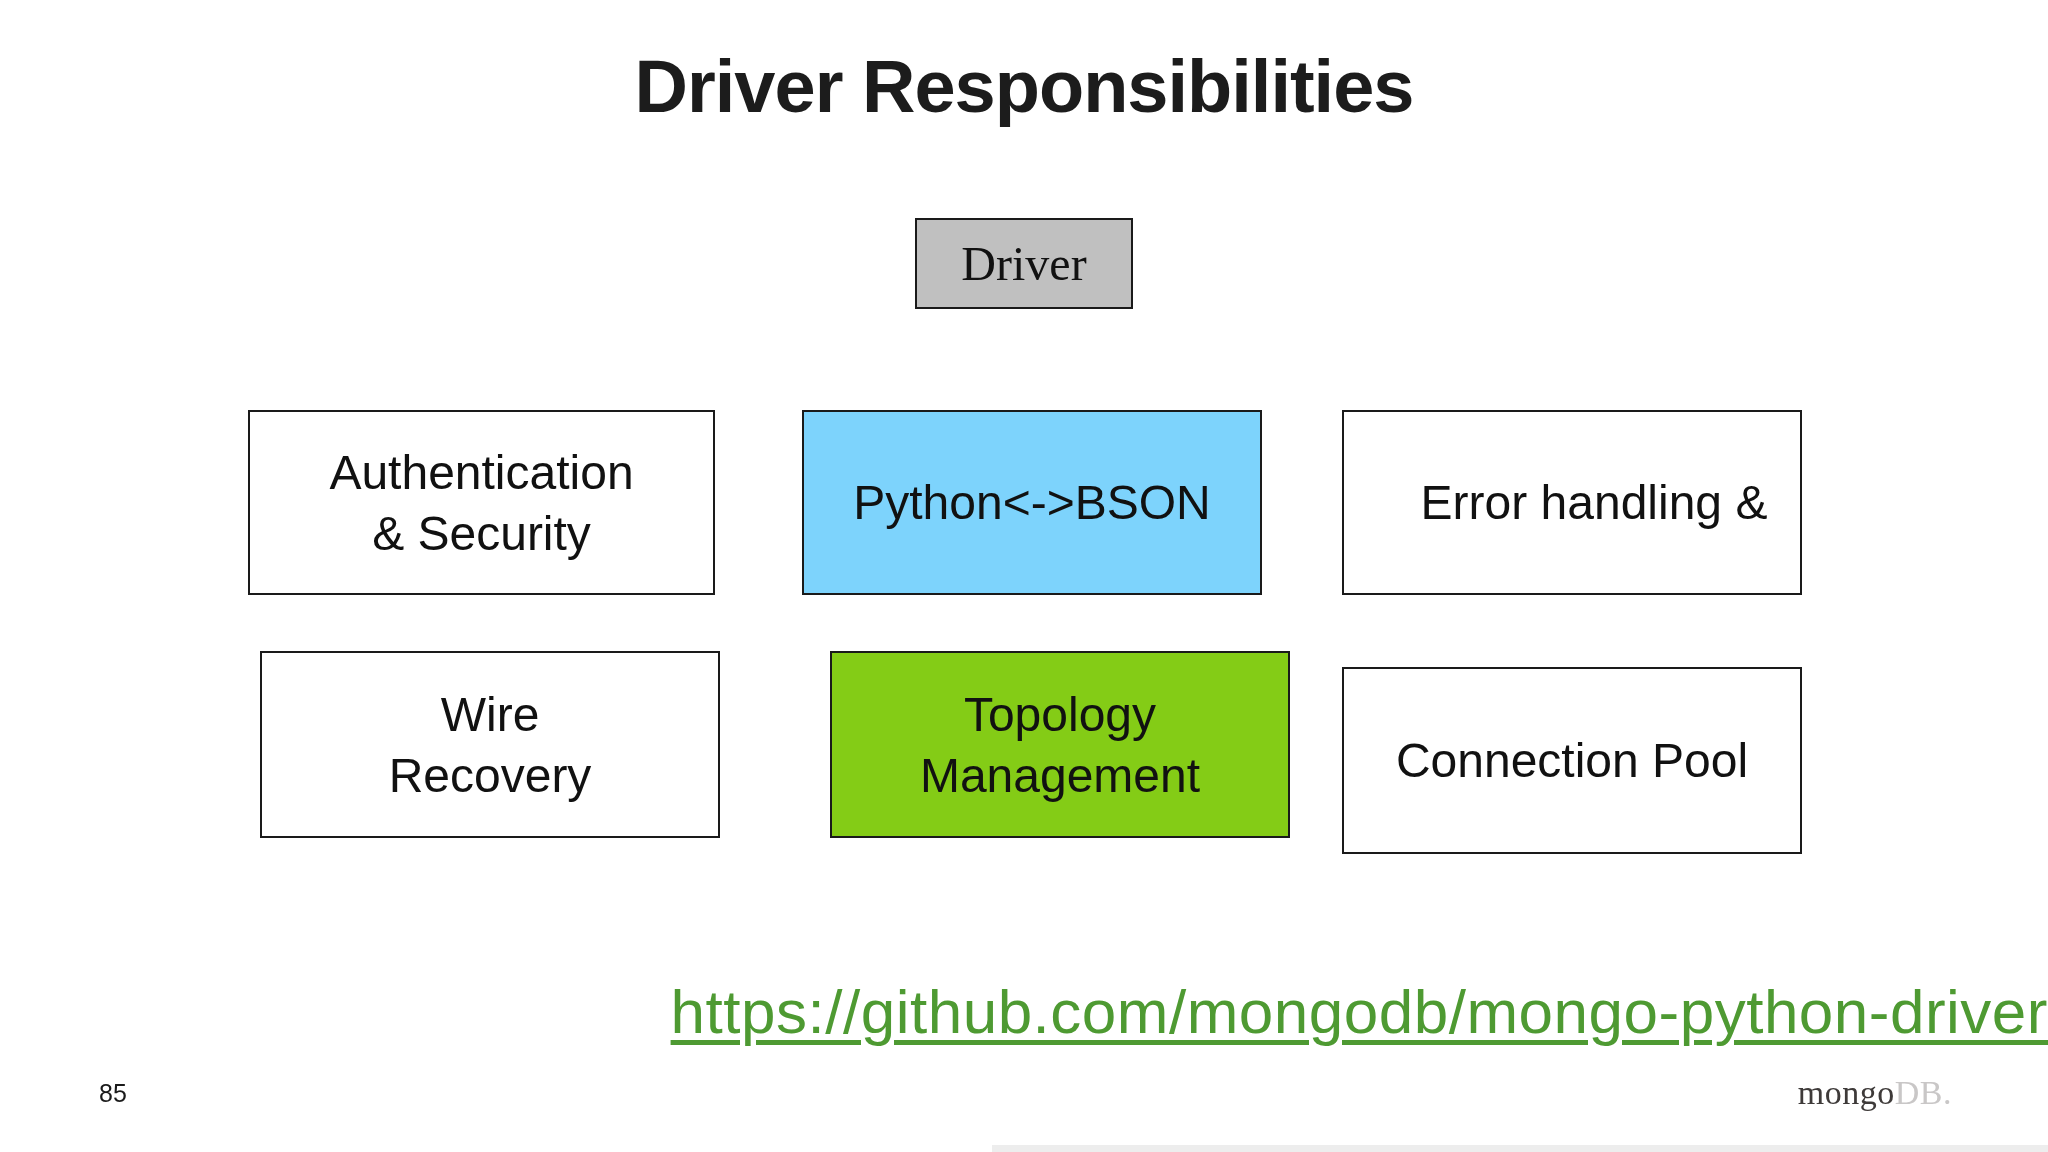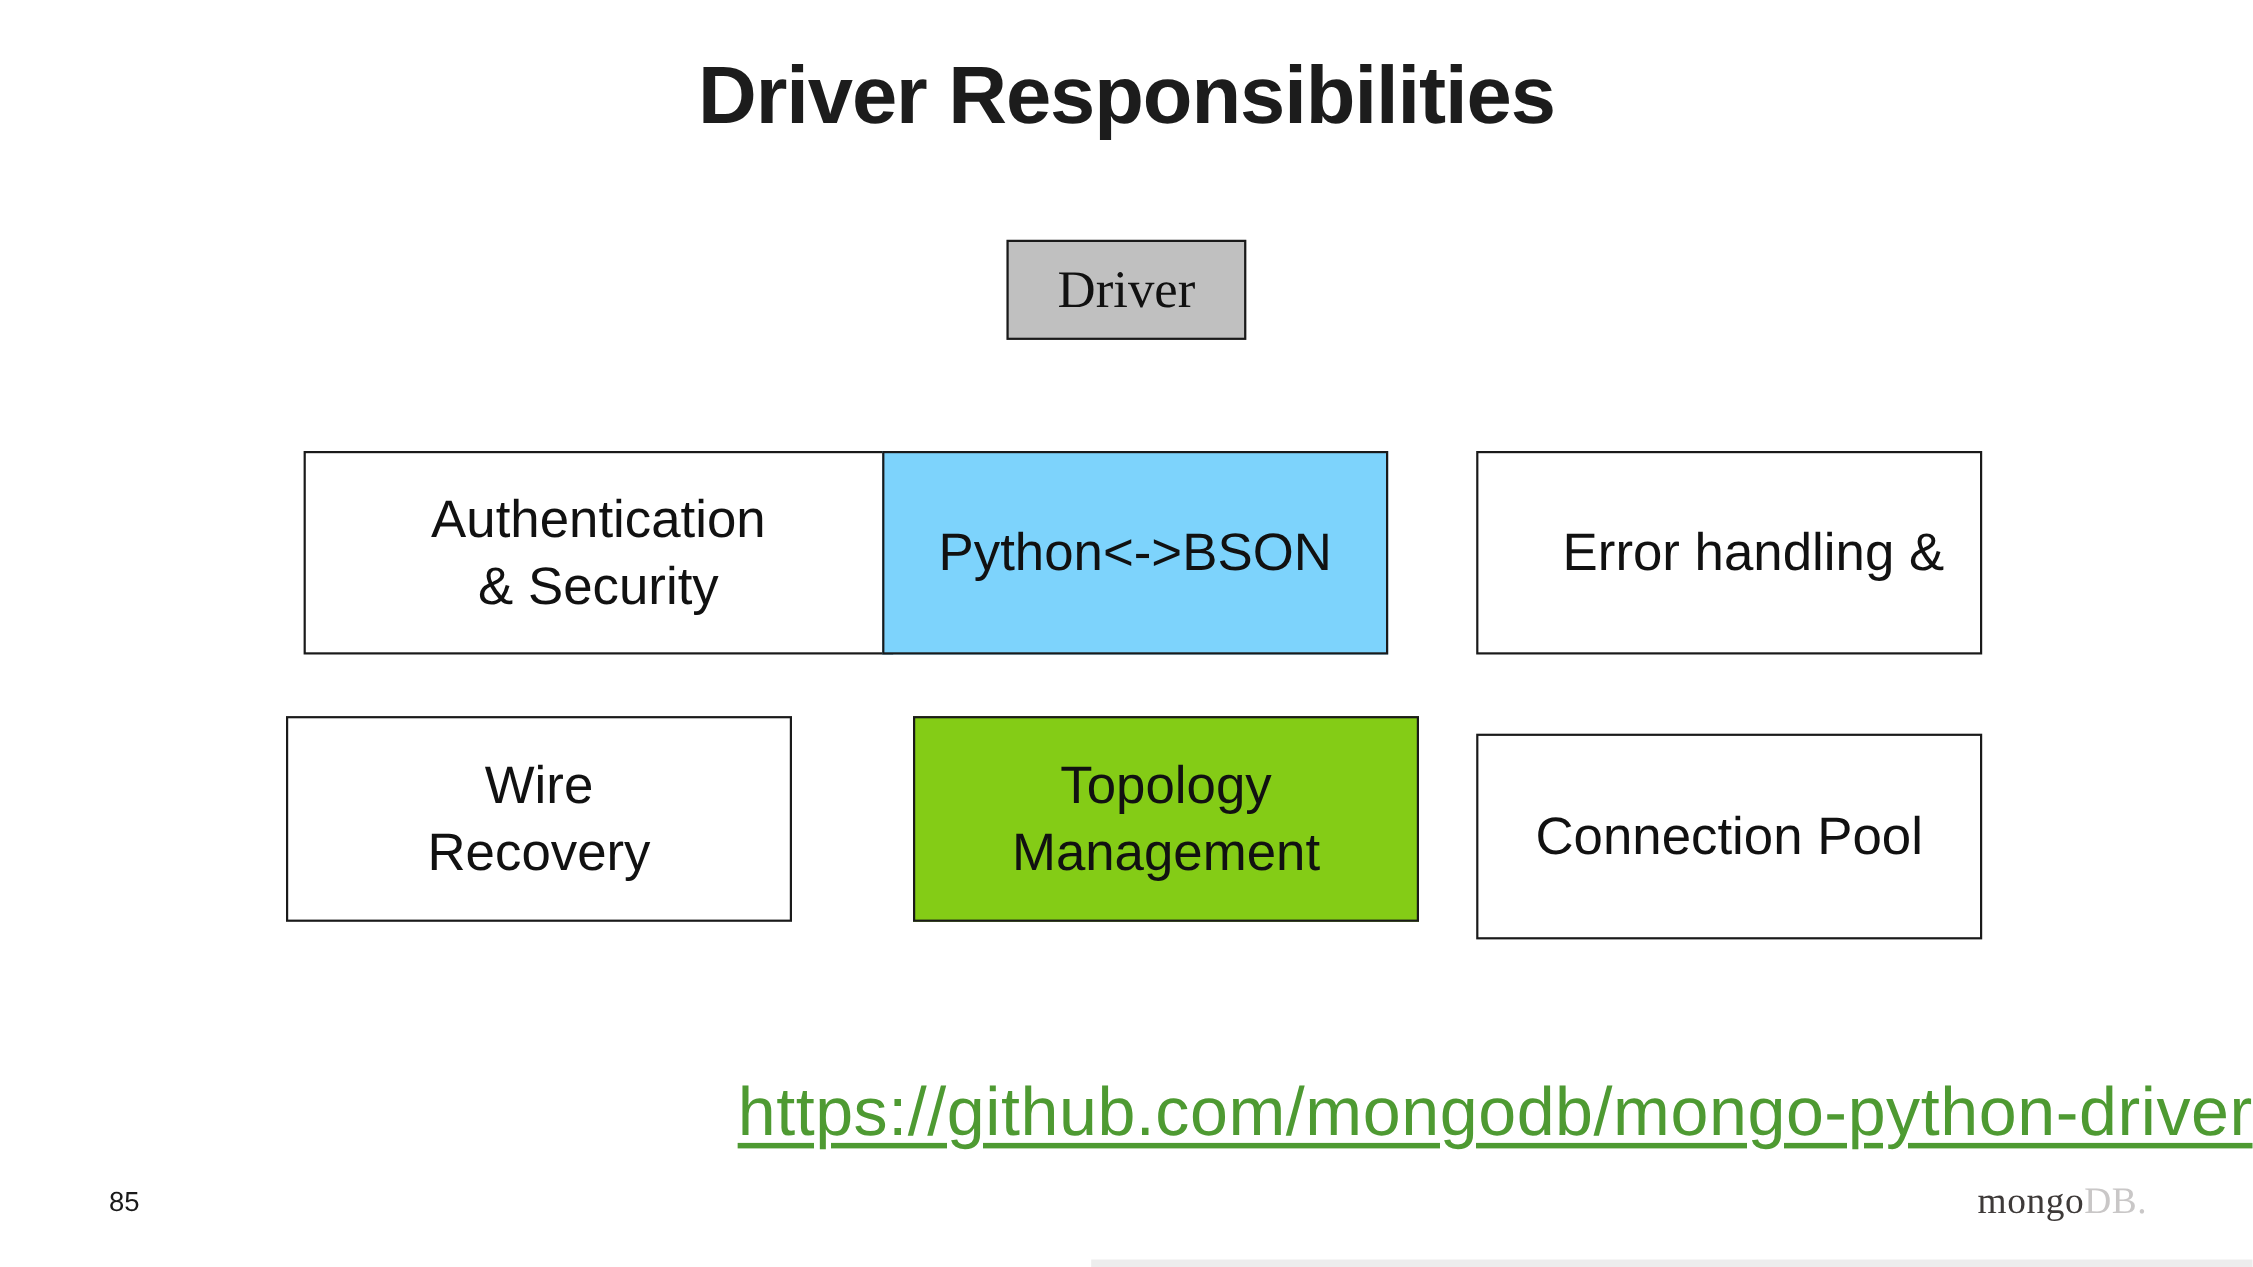--- a/index.html
+++ b/index.html
@@ -46,21 +46,21 @@
   }
   .driver-node {
     left: 915px;
     top: 218px;
     width: 218px;
     height: 91px;
     font-size: 48px;
     line-height: 52px;
     font-family: Liberation Serif, serif;
   }
-  .box-r0c0 { left: 276px;  top: 410px; width: 536px; height: 185px; }
+  .box-r0c0 { left: 248px;  top: 410px; width: 467px; height: 185px; }
   .box-r0c1 { left: 802px;  top: 410px; width: 460px; height: 185px; }
   .box-r0c2 { left: 1342px; top: 410px; width: 460px; height: 185px; padding-left: 44px; }
   .box-r1c0 { left: 260px;  top: 651px; width: 460px; height: 187px; }
   .box-r1c1 { left: 802px;  top: 651px; width: 460px; height: 187px; }
   .box-r1c2 { left: 1342px; top: 651px; width: 460px; height: 187px; margin-top: 16px; }
 
   .repo-link-wrap {
     position: absolute;
     top: 976px;
     left: 0;

